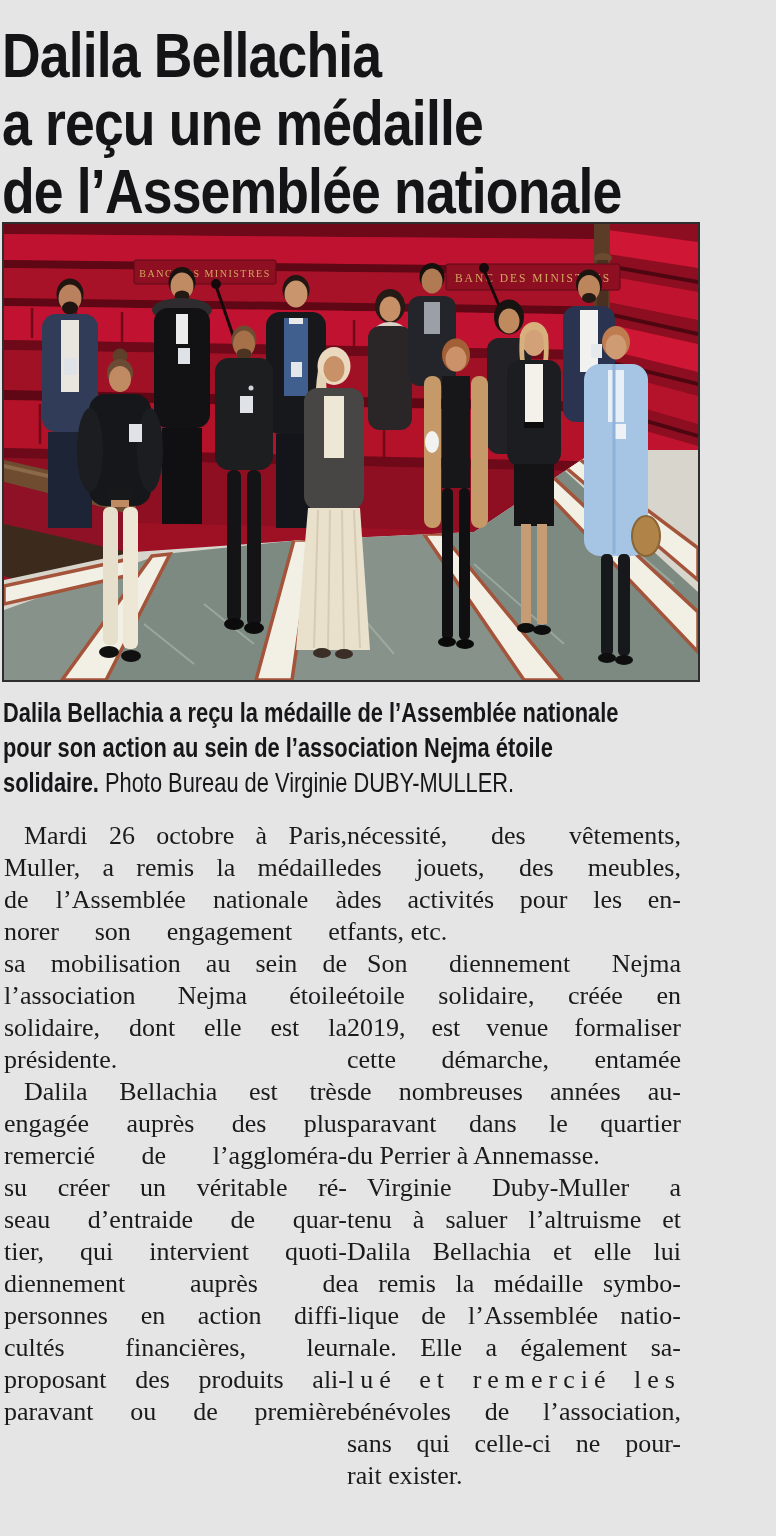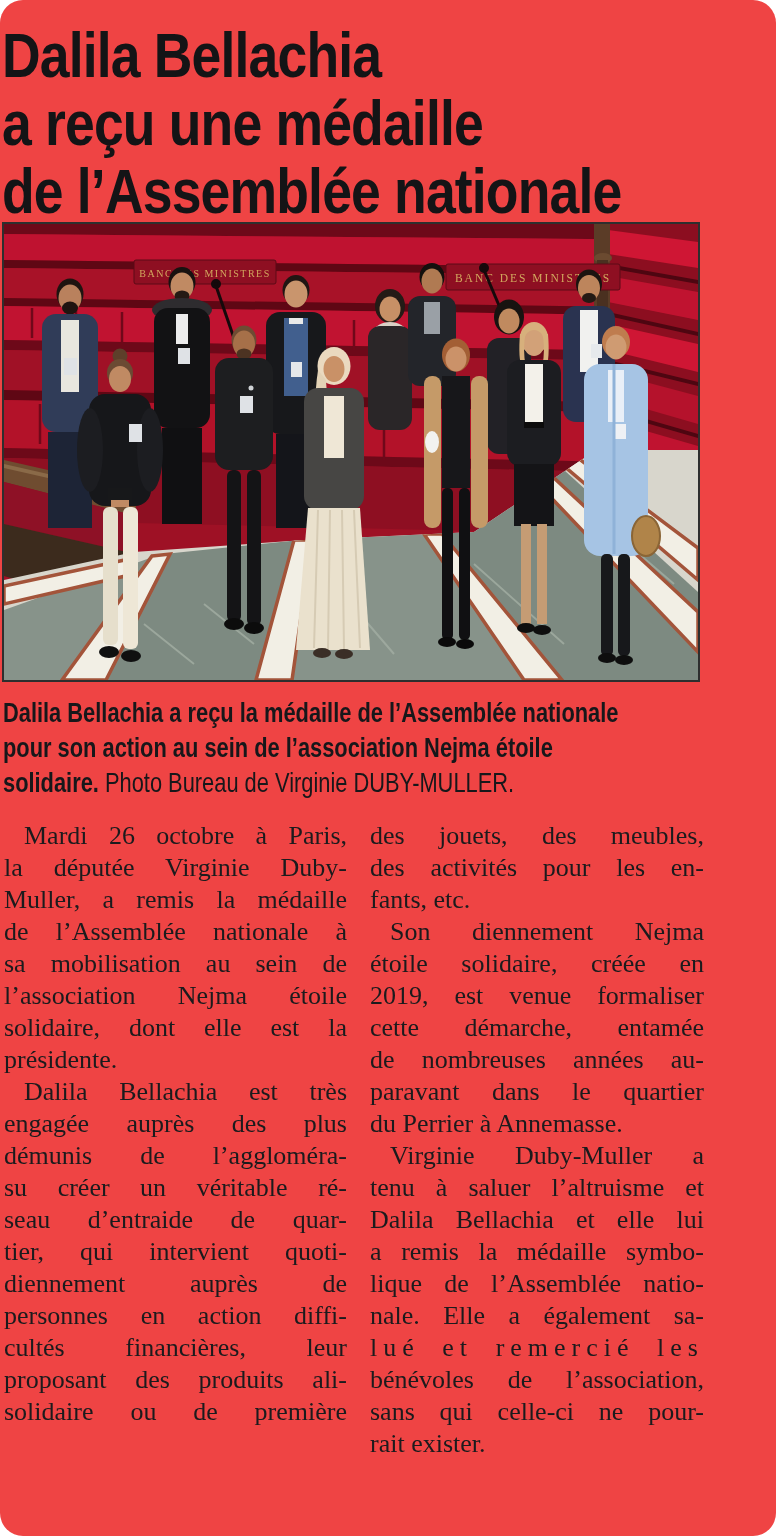--- a/index.html
+++ b/index.html
@@ -1,17 +1,17 @@
 <!DOCTYPE html>
 <html><head>
 <meta charset="utf-8">
 <style>
   html,body{margin:0;padding:0;background:#ffffff;}
   body{width:776px;height:1536px;position:relative;font-family:"Liberation Sans",sans-serif;}
-  .page{position:relative;width:776px;height:1536px;overflow:hidden;background:#ef4444;border-radius:23px;}
+  .page{position:relative;width:776px;height:1536px;overflow:hidden;background:#e5e5e5;}
 
   
   .headline{position:absolute;left:2px;top:0px;}
   .headline-inner{transform:scaleX(0.85);transform-origin:left top;width:830px;
     font-family:"Liberation Sans",sans-serif;font-weight:700;font-size:63px;line-height:68px;
     color:#141416;letter-spacing:-1px;}
   .headline-inner span{display:block;white-space:nowrap;}
 
   
   .photo-figure{position:absolute;left:2px;top:222px;width:694px;height:456px;
@@ -21,21 +21,21 @@
   
   .caption{position:absolute;left:3px;top:695px;width:900px;transform:scaleX(0.78);
     transform-origin:left top;font-family:"Liberation Sans",sans-serif;
     font-size:28px;line-height:35px;color:#17171a;}
   .cap-line{white-space:nowrap;}
   .cap-b{font-weight:700;}
   .cap-r{font-weight:400;}
 
   
   .body-text{position:absolute;left:4px;top:820px;width:700px;display:grid;
-    grid-template-columns:343px 334px;column-gap:23px;
+    grid-template-columns:343px 334px;
     font-family:"Liberation Serif",serif;font-size:26px;color:#1b1b1d;}
   .bline{height:32px;line-height:32px;text-align:justify;text-align-last:justify;overflow:hidden;}
   .bline.end{text-align-last:left;}
   .bline.ind{text-indent:20px;}
   .bline.spread{letter-spacing:6px;}
 </style>
 </head>
 <body>
 
 <div class="page">
@@ -288,40 +288,41 @@
       <span class="cap-b">pour son action au sein de l’association Nejma étoile</span>
     </div>
     <div class="cap-line">
       <span class="cap-b">solidaire.</span><span class="cap-r"> Photo Bureau de Virginie DUBY-MULLER.</span>
     </div>
   </figcaption>
 
   <div class="body-text">
     <div class="col" id="col-left">
         <div class="bline ind">Mardi 26 octobre à Paris,</div>
-        <div class="bline">la députée Virginie Duby-</div>
         <div class="bline">Muller, a remis la médaille</div>
         <div class="bline">de l’Assemblée nationale à</div>
+        <div class="bline">norer son engagement et</div>
         <div class="bline">sa mobilisation au sein de</div>
         <div class="bline">l’association Nejma étoile</div>
         <div class="bline">solidaire, dont elle est la</div>
         <div class="bline end">présidente.</div>
         <div class="bline ind">Dalila Bellachia est très</div>
         <div class="bline">engagée auprès des plus</div>
-        <div class="bline">démunis de l’aggloméra-</div>
+        <div class="bline">remercié de l’aggloméra-</div>
         <div class="bline">su créer un véritable ré-</div>
         <div class="bline">seau d’entraide de quar-</div>
         <div class="bline">tier, qui intervient quoti-</div>
         <div class="bline">diennement auprès de</div>
         <div class="bline">personnes en action diffi-</div>
         <div class="bline">cultés financières, leur</div>
         <div class="bline">proposant des produits ali-</div>
-        <div class="bline">solidaire ou de première</div>
+        <div class="bline">paravant ou de première</div>
       </div>
     <div class="col" id="col-right">
+        <div class="bline">nécessité, des vêtements,</div>
         <div class="bline">des jouets, des meubles,</div>
         <div class="bline">des activités pour les en-</div>
         <div class="bline end">fants, etc.</div>
         <div class="bline ind">Son diennement Nejma</div>
         <div class="bline">étoile solidaire, créée en</div>
         <div class="bline">2019, est venue formaliser</div>
         <div class="bline">cette démarche, entamée</div>
         <div class="bline">de nombreuses années au-</div>
         <div class="bline">paravant dans le quartier</div>
         <div class="bline end">du Perrier à Annemasse.</div>

